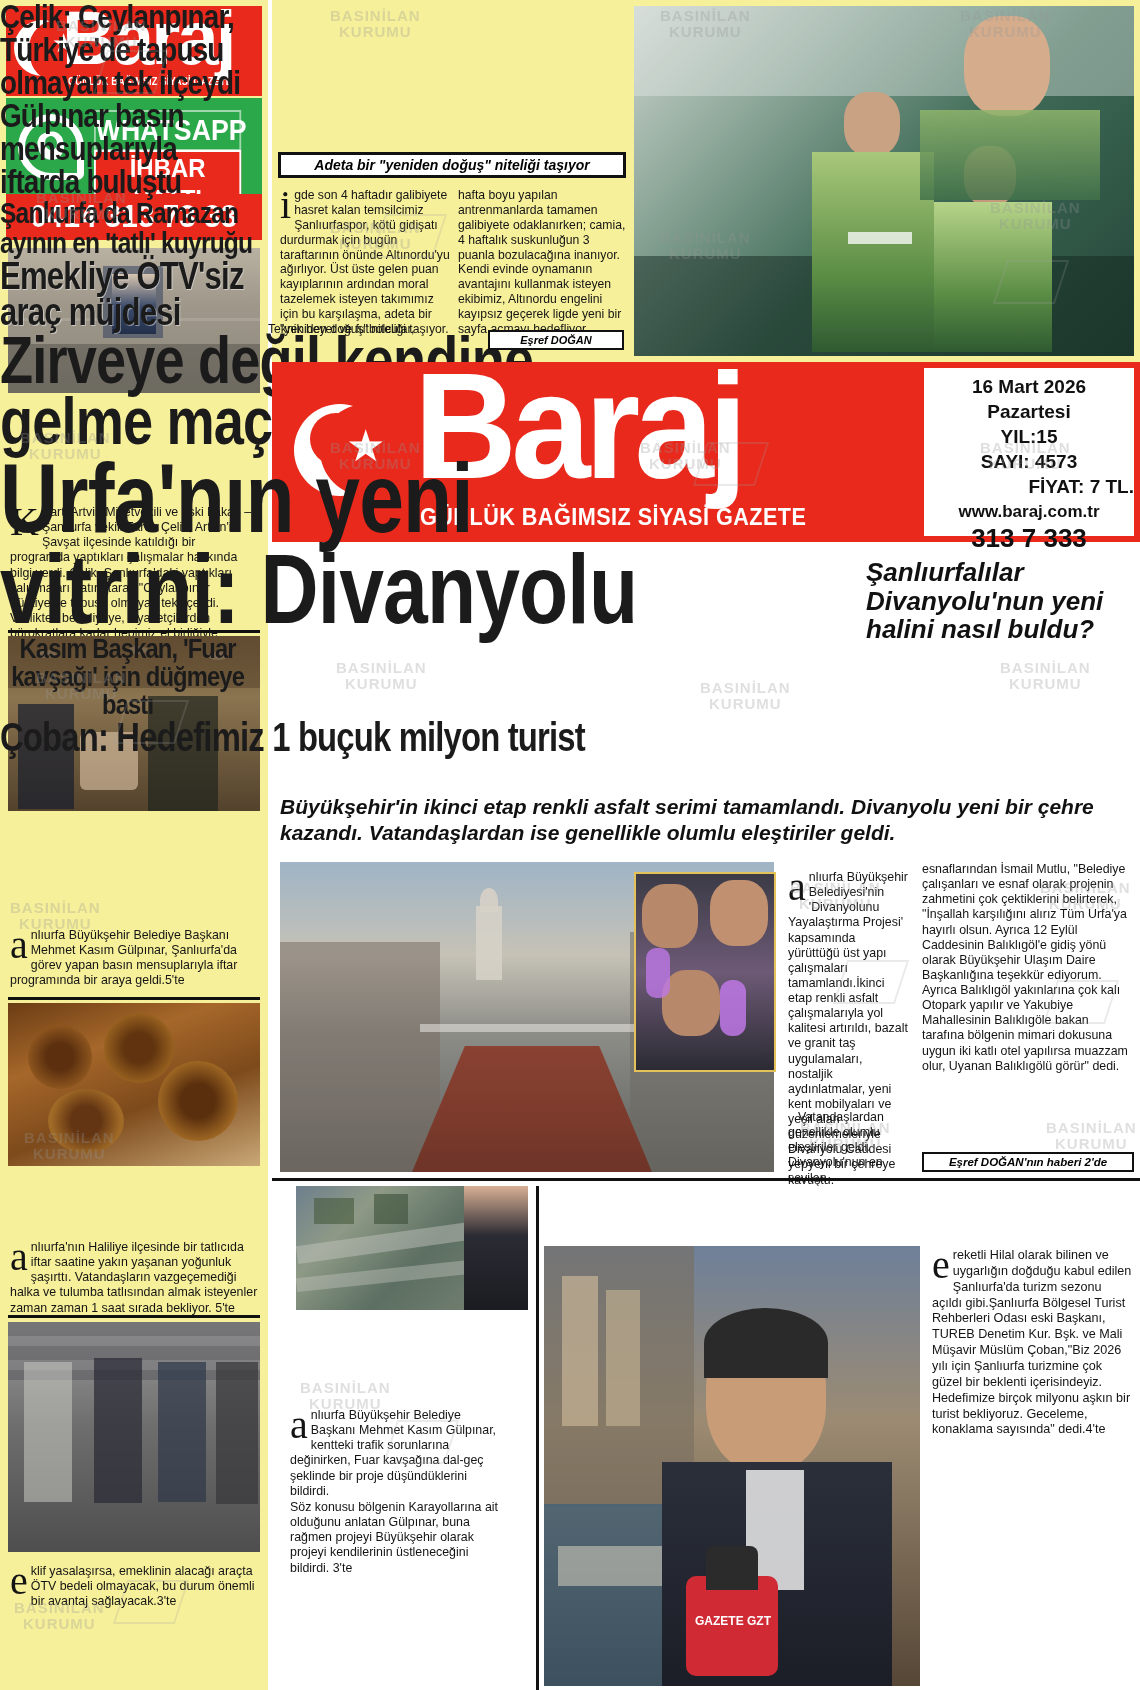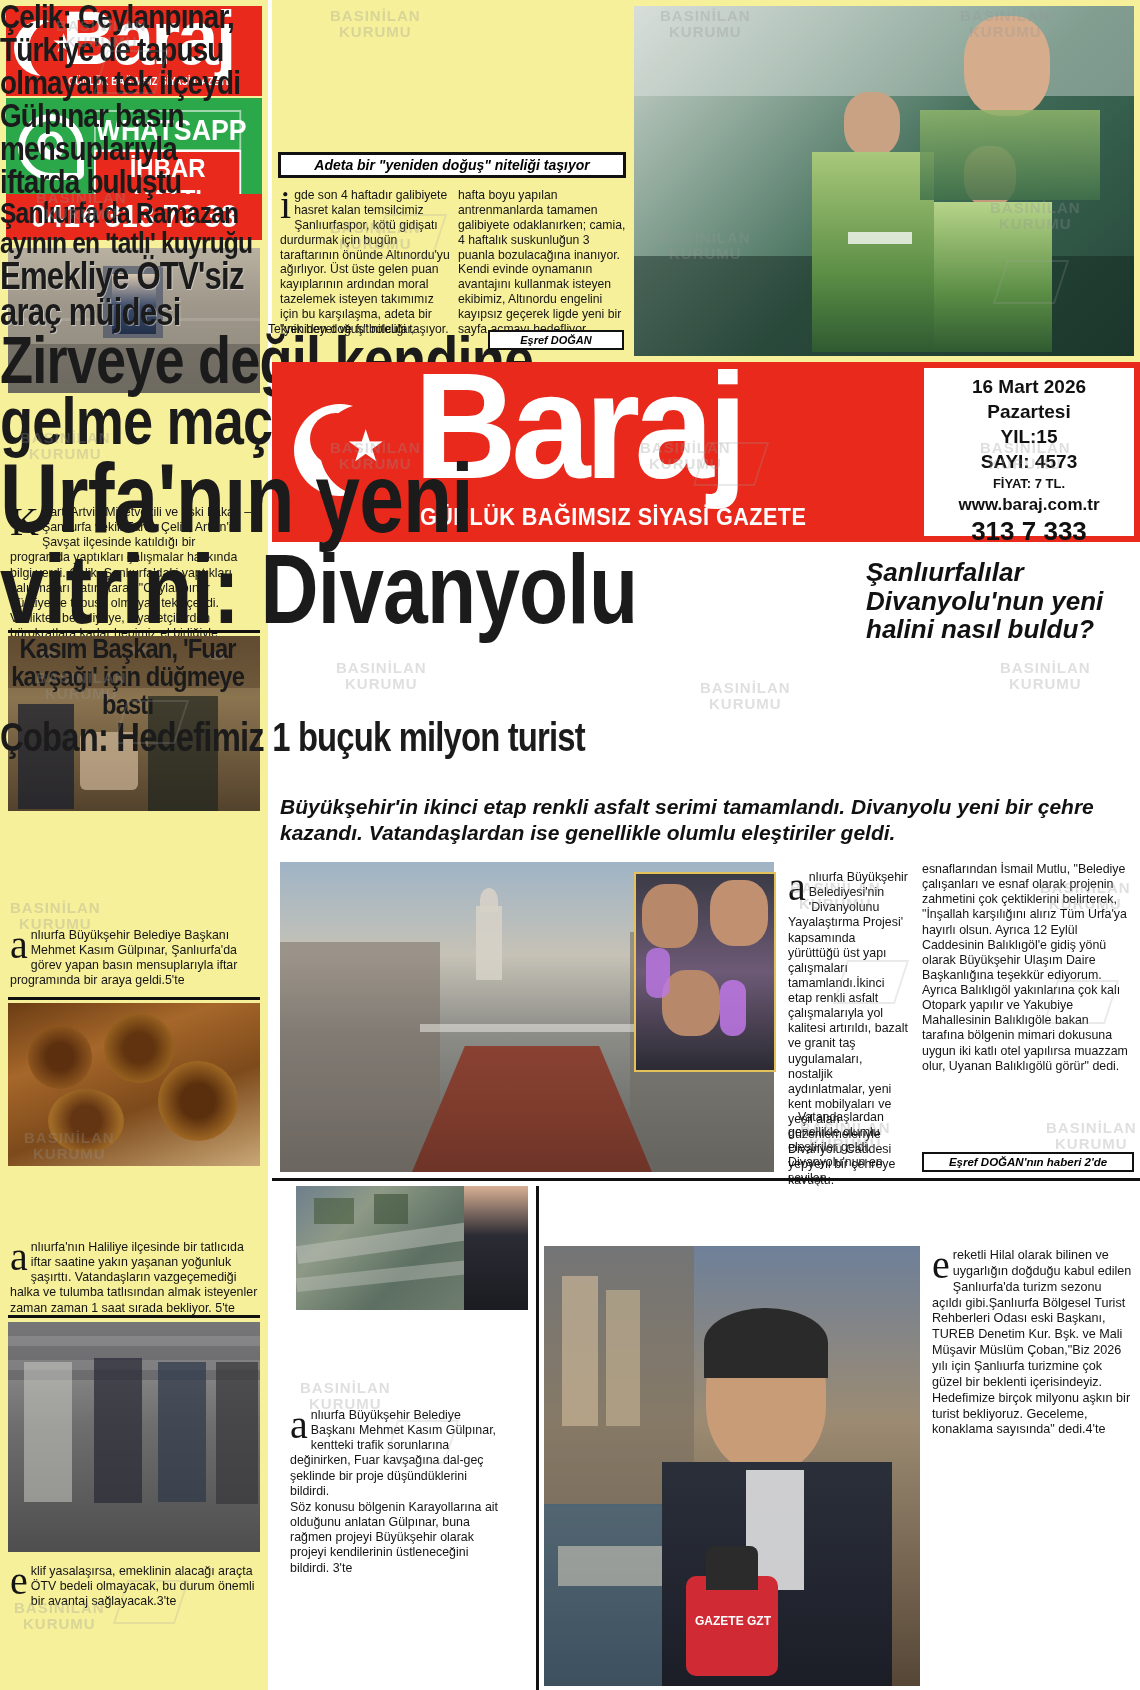--- a/index.html
+++ b/index.html
@@ -282,21 +282,21 @@
     <div class="masthead-word" style="position:absolute;left:142px;top:4px;">Baraj</div>
 
     <div style="position:absolute;left:148px;top:142px;font-size:23px;font-weight:bold;color:#fff;
                 letter-spacing:0.5px;transform:scaleX(0.94);transform-origin:left top;">GÜNLÜK BAĞIMSIZ SİYASİ GAZETE</div>
 
     <div class="info-box" style="left:652px;top:6px;width:210px;height:168px;padding-top:8px;">
       <div style="font-size:19px;">16 Mart  2026</div>
       <div style="font-size:19px;margin-top:3px;">Pazartesi</div>
       <div style="font-size:19px;margin-top:3px;">YIL:15</div>
       <div style="font-size:19px;margin-top:3px;">SAYI: 4573</div>
-      <div style="font-size:13px;margin-top:3px;">FİYAT: 7 TL.</div>
+      <div style="font-size:19px;margin-top:3px;text-align:right;">FİYAT: 7 TL.</div>
       <div style="font-size:17px;margin-top:4px;">www.baraj.com.tr</div>
       <div style="font-size:26px;margin-top:1px;">313 7 333</div>
     </div>
   </div>
 
   <div class="hl" style="left:280px;top:550px;font-size:98px;">Urfa'nın yeni</div>
   <div class="hl" style="left:280px;top:655px;font-size:98px;">vitrini: Divanyolu</div>
 
   <div class="subhead-it" style="position:absolute;left:866px;top:558px;width:272px;font-size:26px;line-height:1.1;">Şanlıurfalılar Divanyolu'nun yeni halini nasıl buldu?</div>
 

